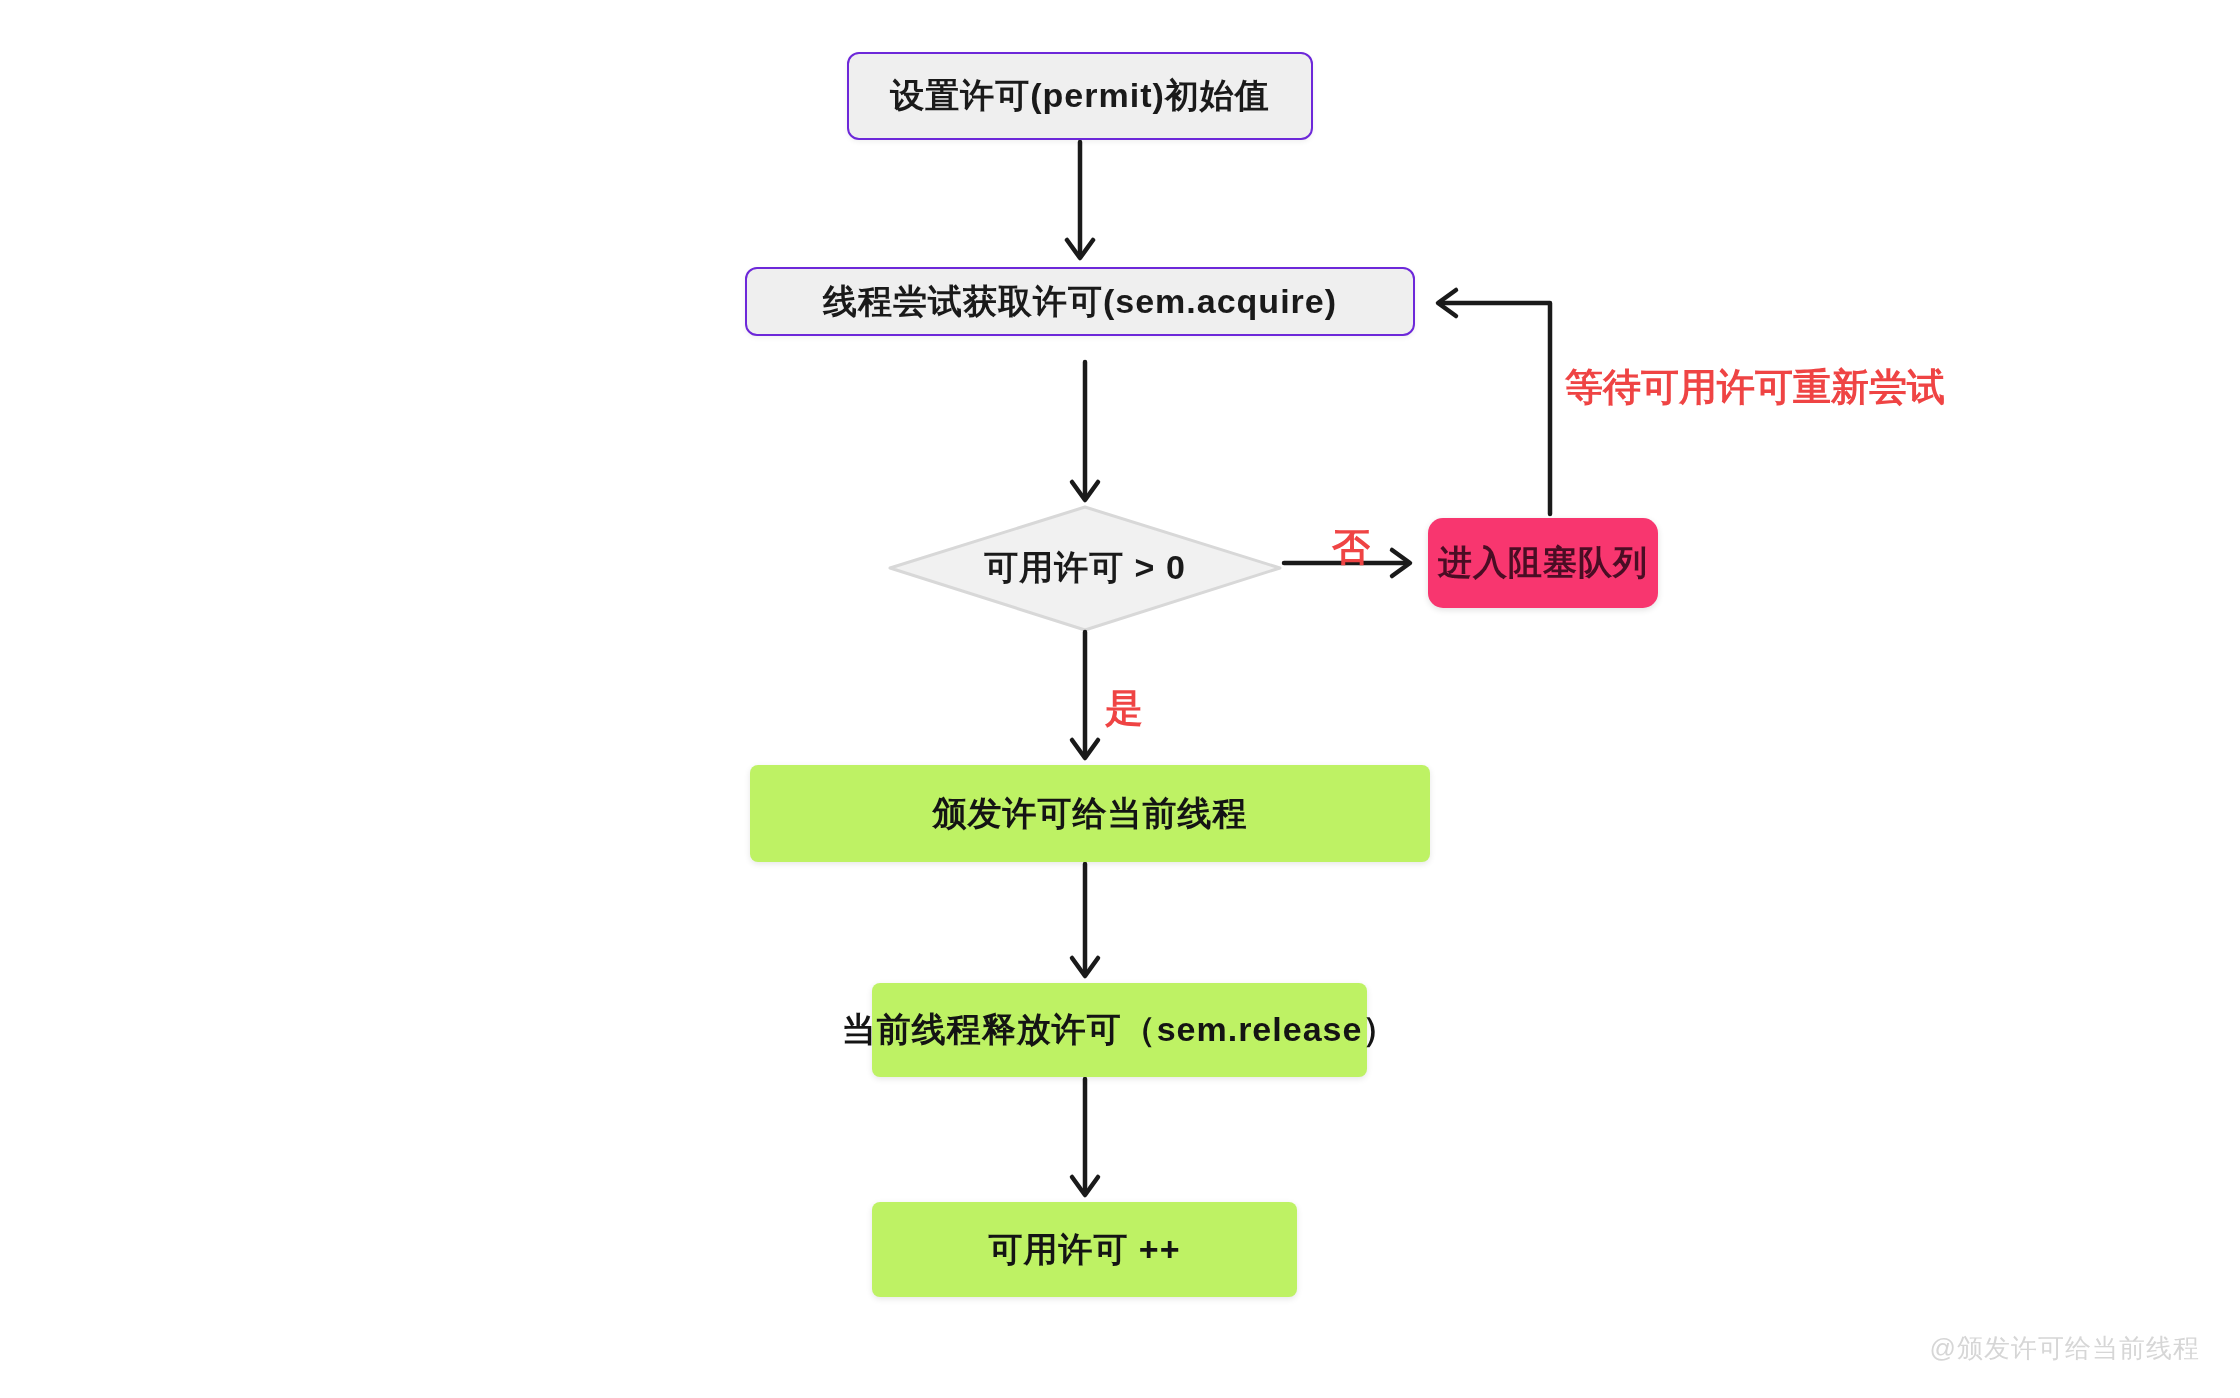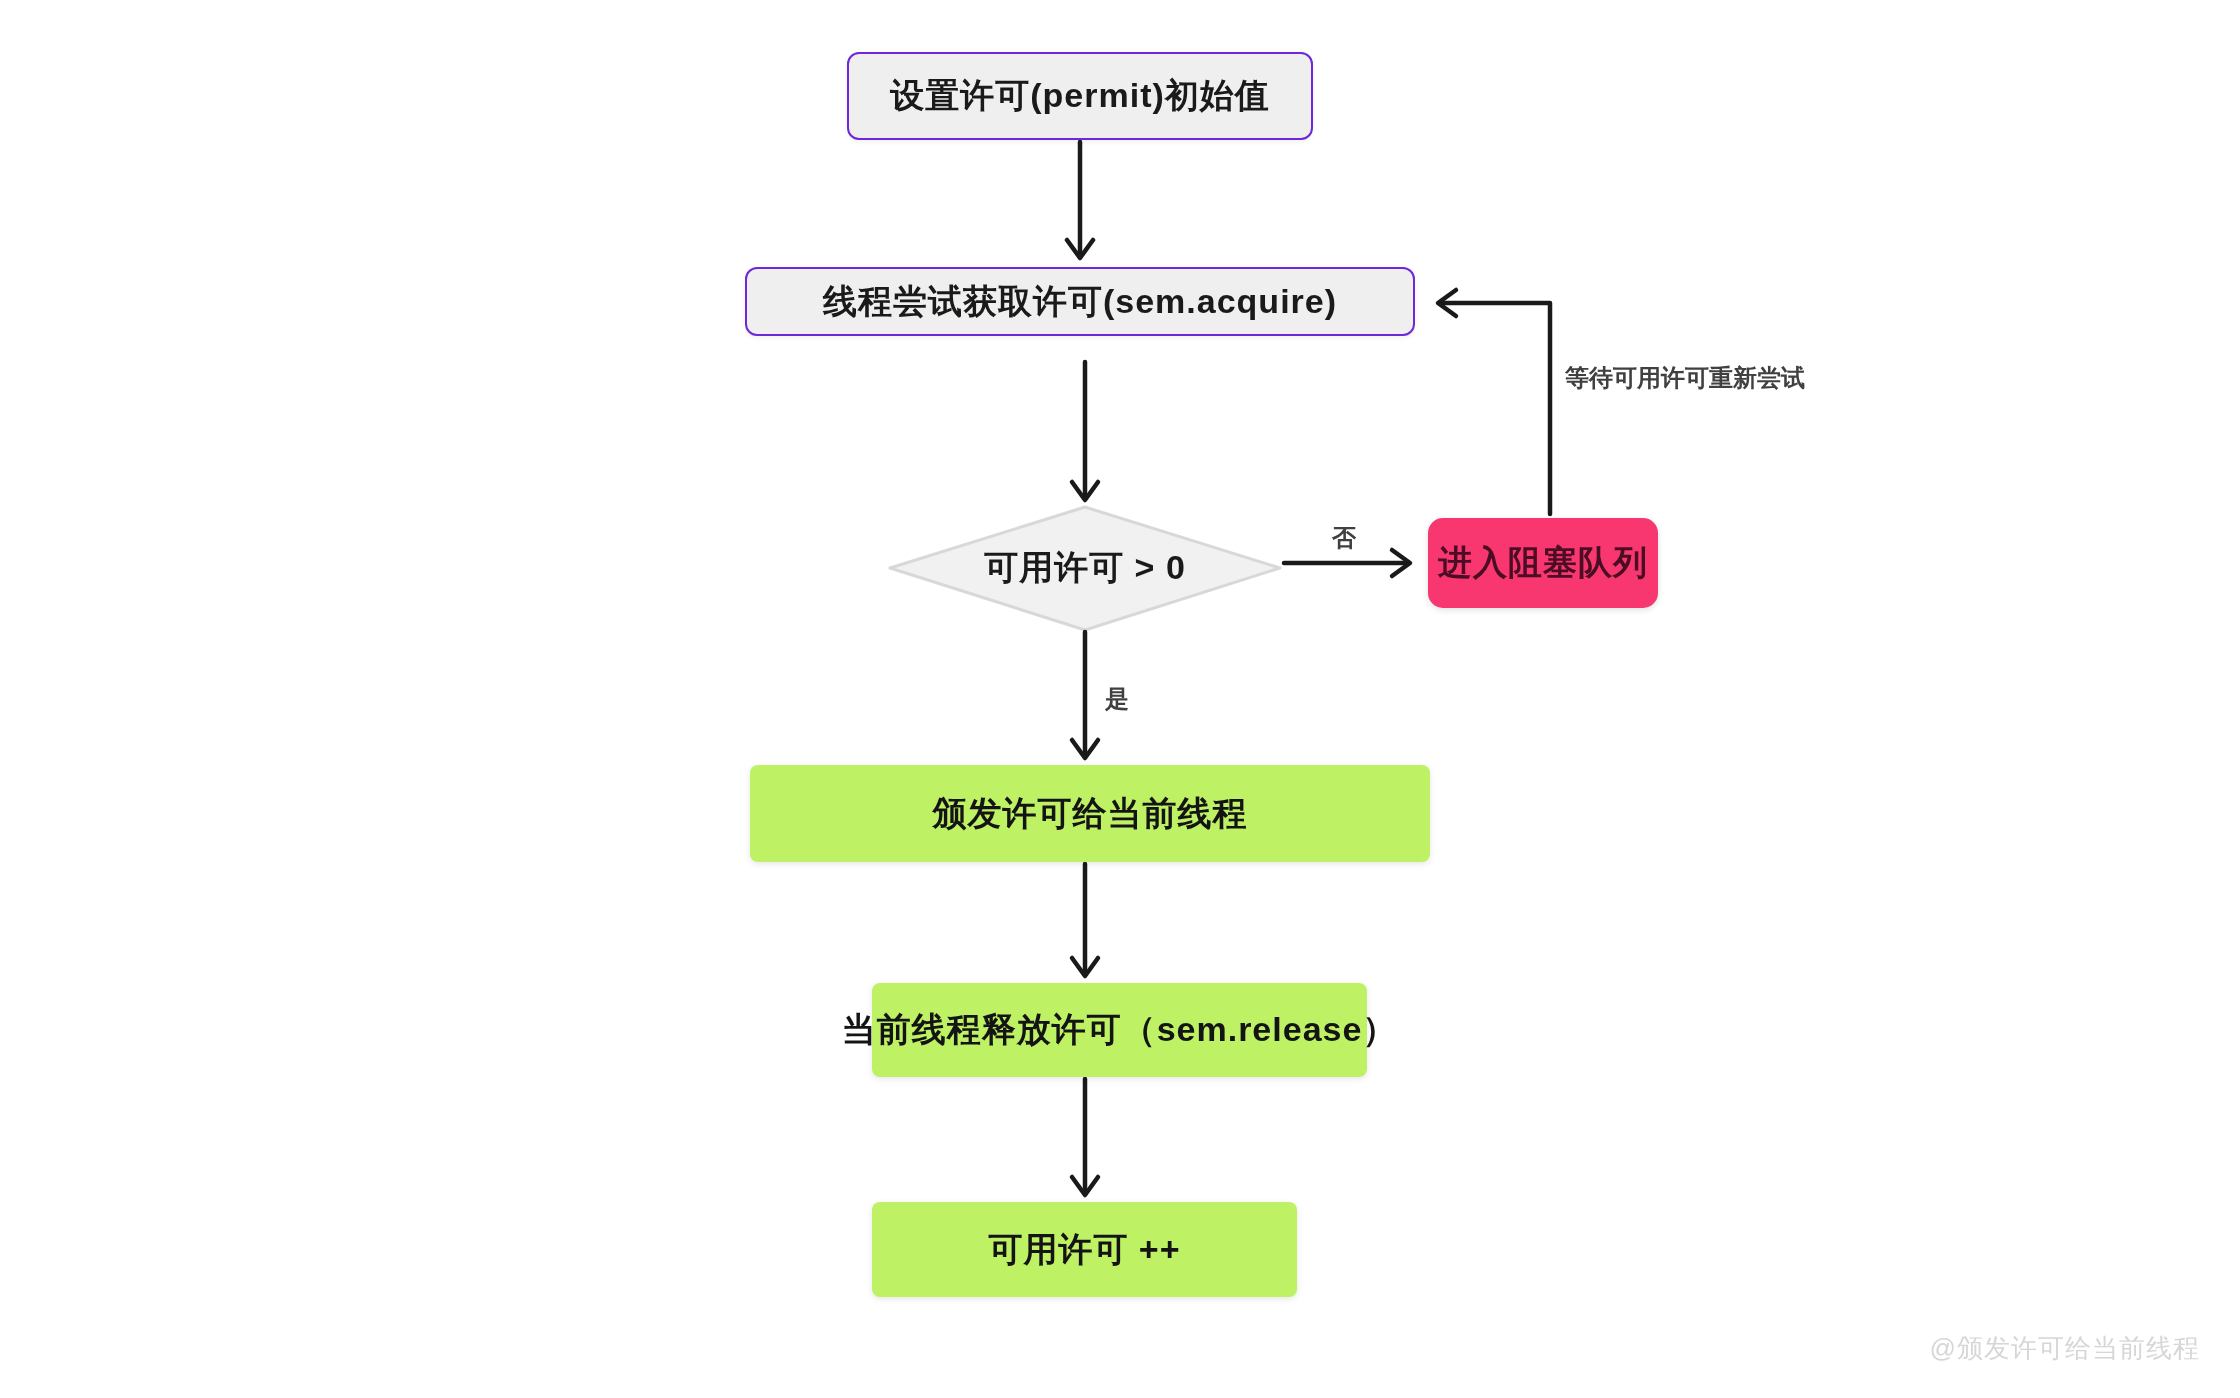--- a/index.html
+++ b/index.html
@@ -62,22 +62,22 @@
     font-weight: 700;
     font-size: 34px;
     letter-spacing: 1px;
     color: #1a1a1a;
     white-space: nowrap;
     text-align: center;
   }
   .edge-label {
     position: absolute;
     font-weight: 700;
-    font-size: 24px;
-    color: #404040;
+    font-size: 38px;
+    color: #ef4444;
     white-space: nowrap;
   }
   .watermark {
     position: absolute;
     right: 40px;
     bottom: 32px;
     font-size: 26px;
     font-weight: 400;
     color: #d6d6d6;
     letter-spacing: 1px;

